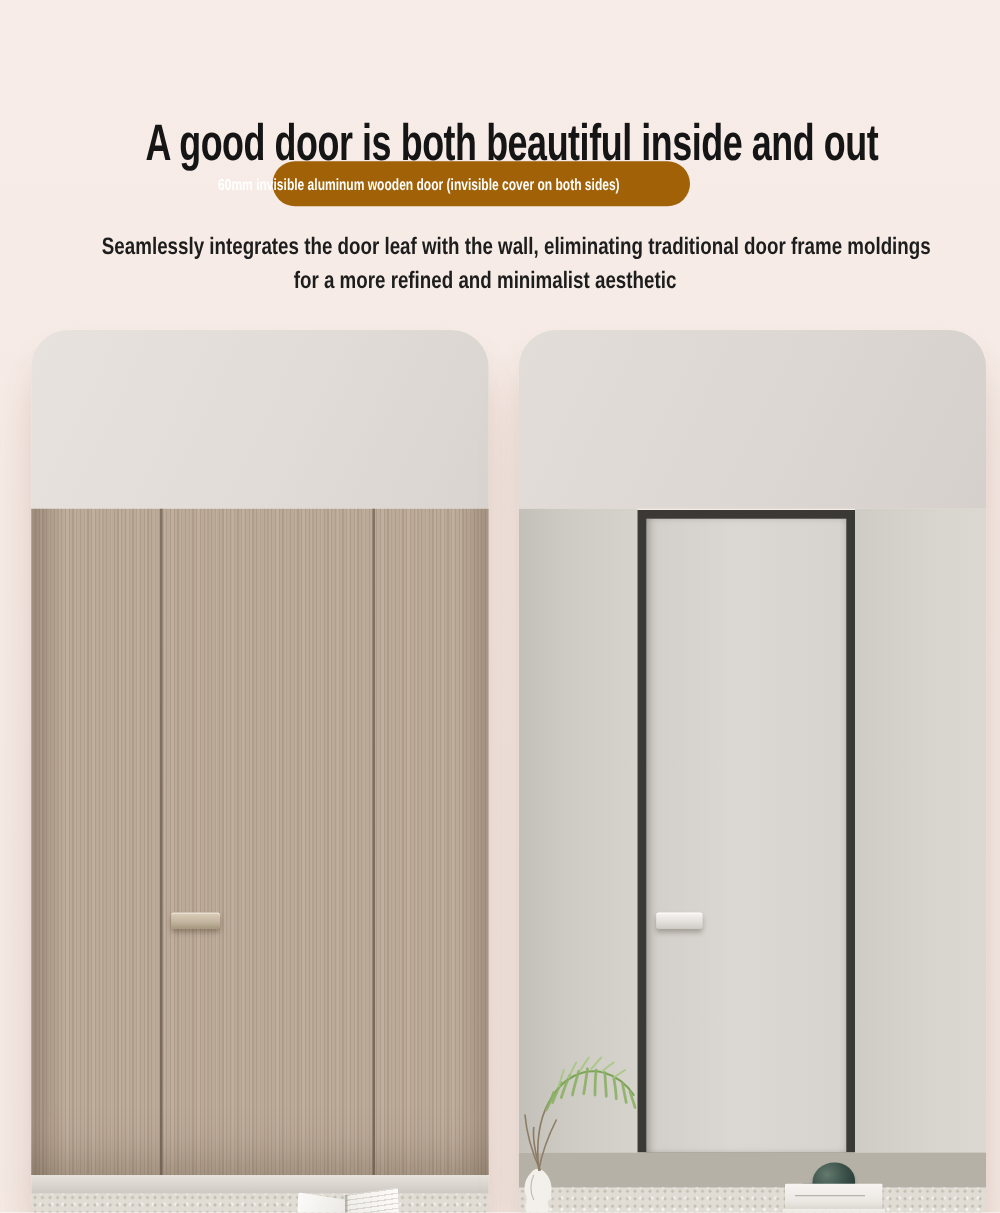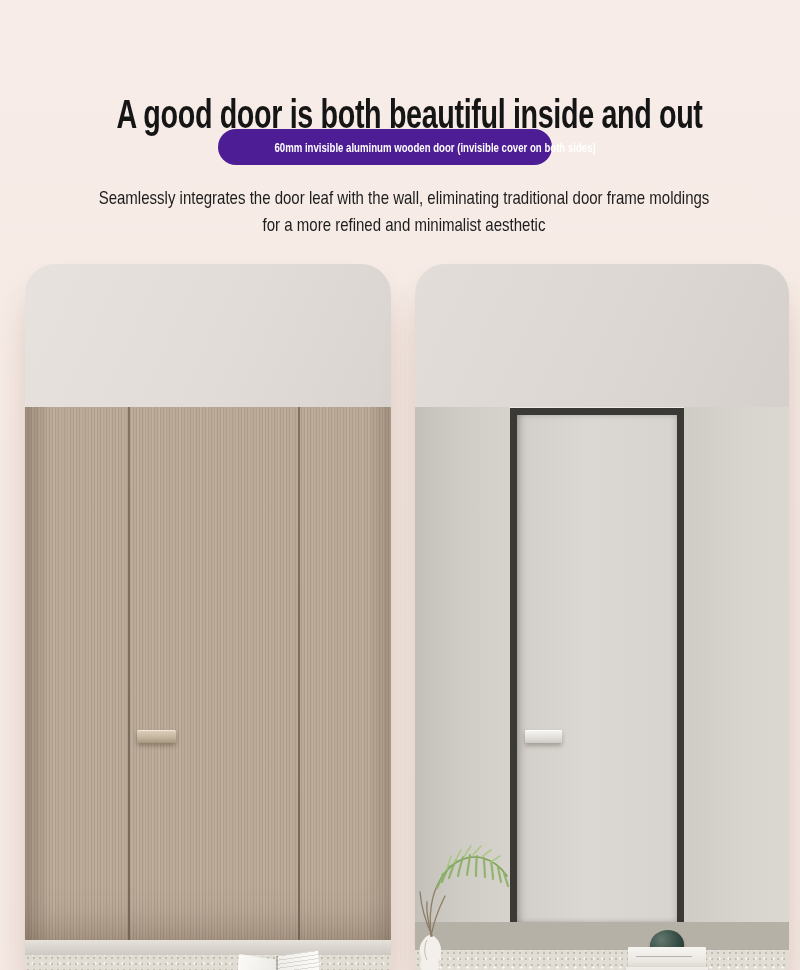--- a/index.html
+++ b/index.html
@@ -13,30 +13,30 @@
   
   .headline{
     position:absolute;top:20px;left:0;width:776px;height:50px;
     text-align:center;white-space:nowrap;
     font-size:41px;line-height:50px;font-weight:bold;color:#151515;
     letter-spacing:-0.5px;
     transform:scaleX(0.70);transform-origin:center;
   }
   .badge{
     position:absolute;left:218px;top:87px;width:334px;height:36px;
-    background:#4c1d95;border-radius:18px;
-    display:flex;align-items:center;justify-content:flex-start;
+    background:#a16207;border-radius:18px;
+    display:flex;align-items:center;justify-content:flex-end;
   }
   .badge-text{
     color:#ffffff;font-size:13px;font-weight:bold;white-space:nowrap;
     transform:scaleX(0.74);transform-origin:center;
   }
   .subtitle{
-    position:absolute;top:142px;left:16px;width:776px;
-    text-align:center;color:#1d1d1d;font-weight:normal;
+    position:absolute;top:142px;left:0;width:776px;
+    text-align:center;color:#1d1d1d;font-weight:bold;
     font-size:19px;line-height:27px;
   }
   .subtitle .line{white-space:nowrap;transform:scaleX(0.79);transform-origin:center;}
 
   
   .gallery{position:absolute;top:222px;left:0;width:800px;height:725px;}
   .card{
     position:absolute;top:0;height:725px;border-radius:30px;overflow:hidden;
     box-shadow:0 18px 30px -12px rgba(165,125,110,.45),0 34px 55px -25px rgba(160,120,105,.32);
   }

